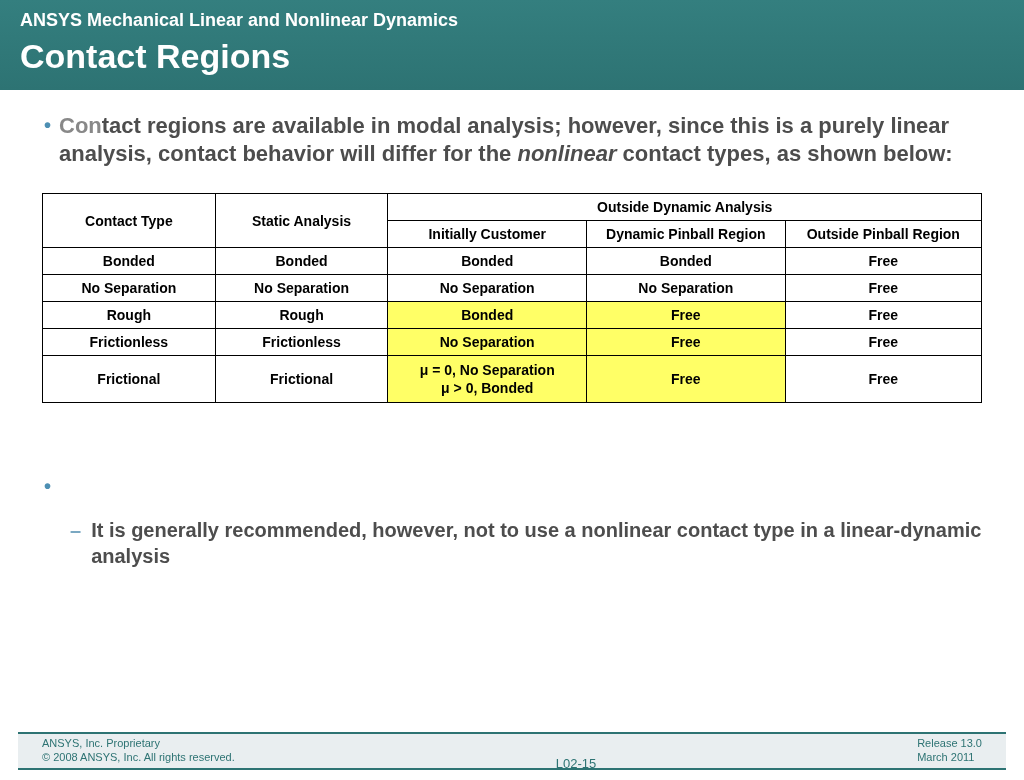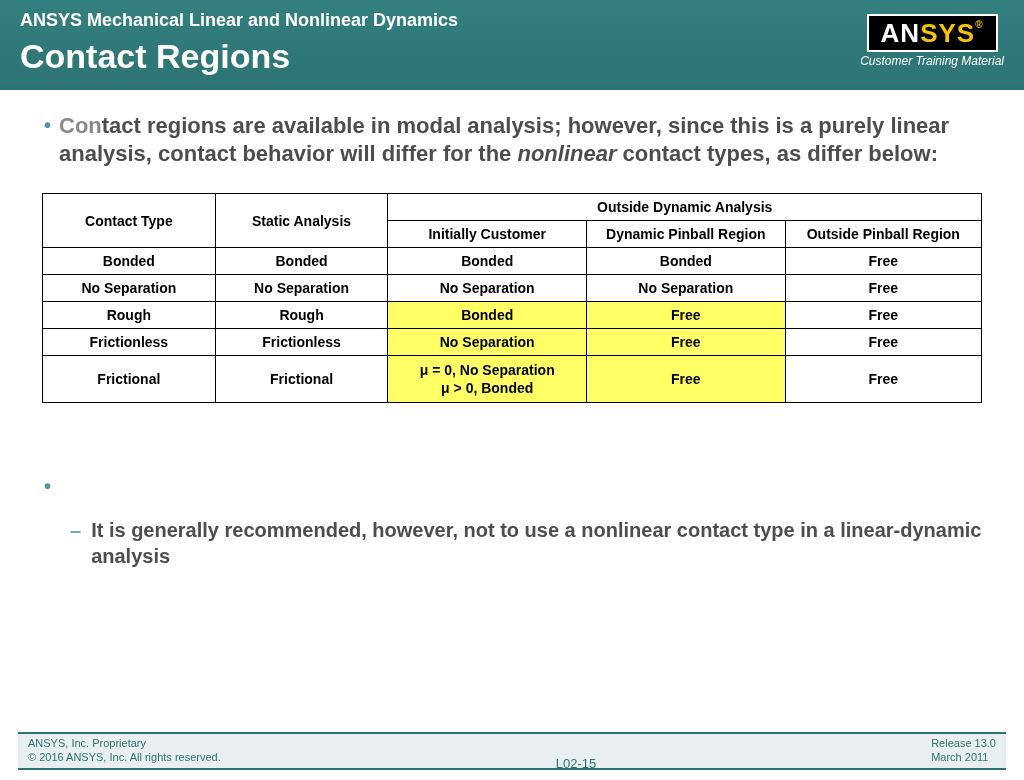--- a/index.html
+++ b/index.html
@@ -115,47 +115,41 @@
   }
   .footer-bar {
     margin: 0 18px;
     border-top: 2px solid #2d7373;
     border-bottom: 2px solid #2d7373;
     background: #e9eef0;
     height: 34px;
     display: flex;
     align-items: center;
     justify-content: space-between;
-    padding: 0 10px;
+    padding: 0 24px;
     color: #2d7373;
     font-size: 11px;
   }
   .footer-left, .footer-right { line-height: 1.25; }
   .footer-center { font-size: 13px; margin-top: 24px; }
 </style>
 </head>
 <body>
 
 <div class="header">
   <div class="subtitle">ANSYS Mechanical Linear and Nonlinear Dynamics</div>
   <div class="title">Contact Regions</div>
-  <div class="logo-block">
-    <div class="logo">
-      <span class="an">AN</span><span class="sys">SYS</span><span class="reg">®</span>
-    </div>
-    <div class="logo-sub">Customer Training Material</div>
-  </div>
 </div>
 
 <div class="content">
 
   <div class="bullet">
     <span class="dot">•</span>
     <span>
-      <span style="color:#888">Con</span><span>tact regions are available in modal analysis; however, since this is a purely linear analysis, contact behavior will differ for the </span><span class="nl">nonlinear</span><span> contact types, as differ below:</span>
+      <span style="color:#888">Con</span><span>tact regions are available in modal analysis; however, since this is a purely linear analysis, contact behavior will differ for the </span><span class="nl">nonlinear</span><span> contact types, as shown below:</span>
     </span>
   </div>
 
   <table class="ctable">
     <thead>
       <tr>
         <th rowspan="2" style="width:170px">Contact Type</th>
         <th rowspan="2" style="width:170px">Static Analysis</th>
         <th colspan="3">Outside Dynamic Analysis</th>
       </tr>
@@ -216,21 +210,21 @@
     <span class="dash">–</span>
     <span>It is generally recommended, however, not to use a nonlinear contact type in a linear-dynamic analysis</span>
   </div>
 
 </div>
 
 <div class="footer">
   <div class="footer-bar">
     <div class="footer-left">
       <div>ANSYS, Inc. Proprietary</div>
-      <div>© 2016 ANSYS, Inc.  All rights reserved.</div>
+      <div>© 2008 ANSYS, Inc.  All rights reserved.</div>
     </div>
     <div class="footer-center">L02-15</div>
     <div class="footer-right" style="text-align:left">
       <div>Release 13.0</div>
       <div>March 2011</div>
     </div>
   </div>
 </div>
 
 </body></html>

